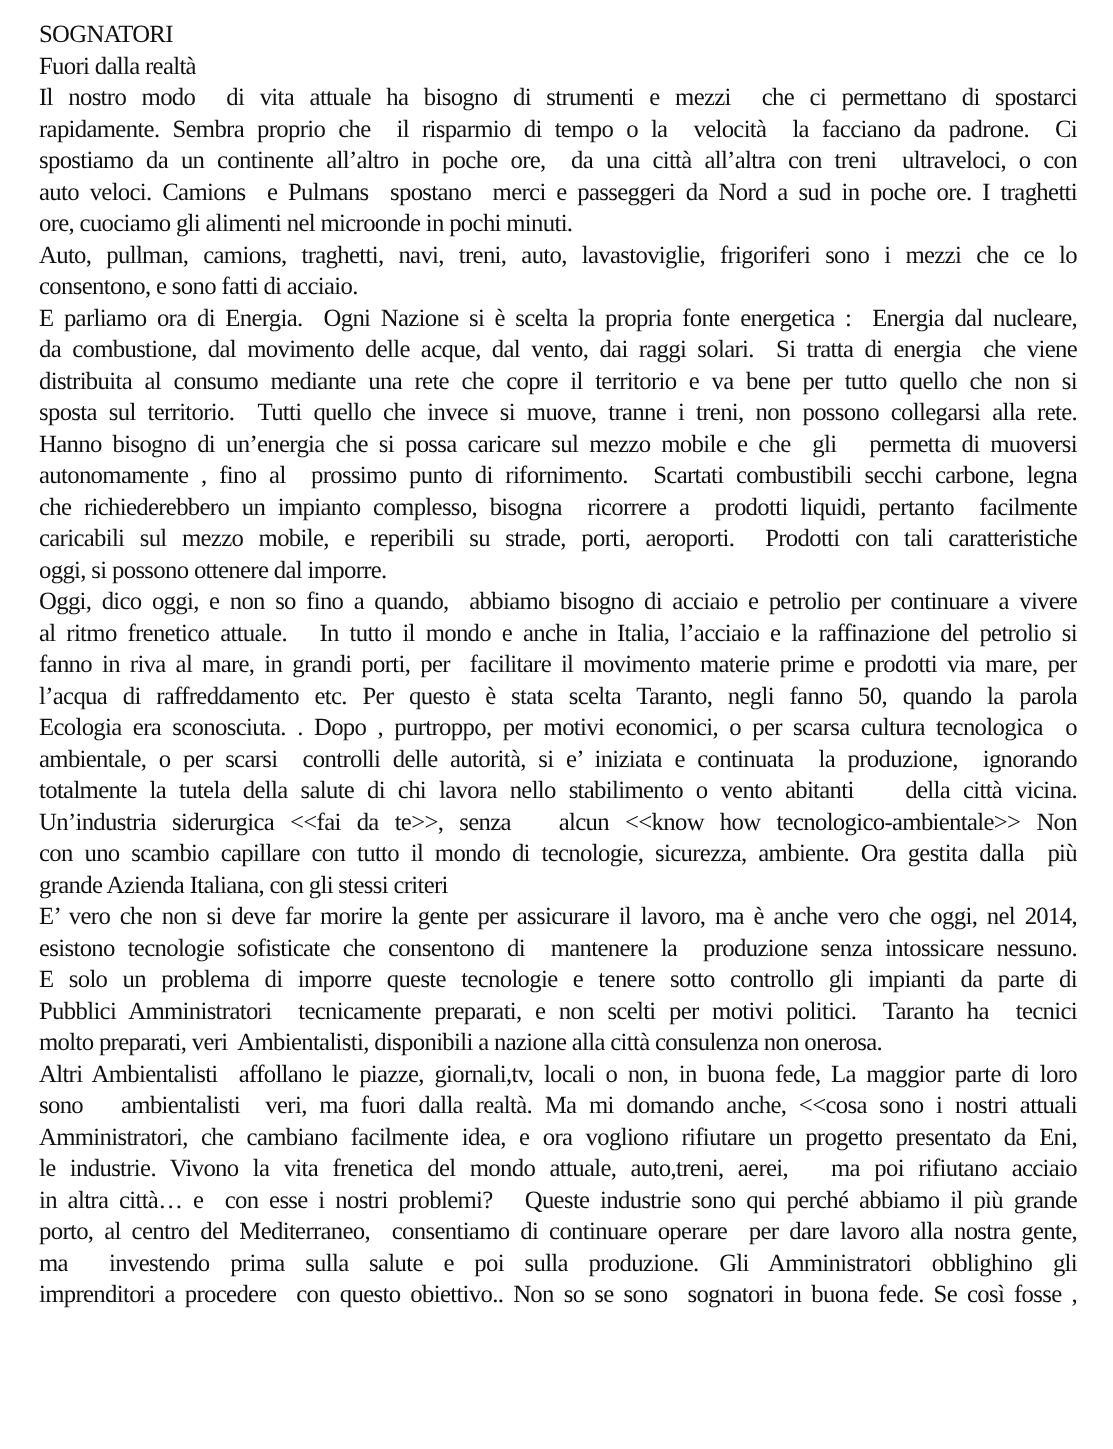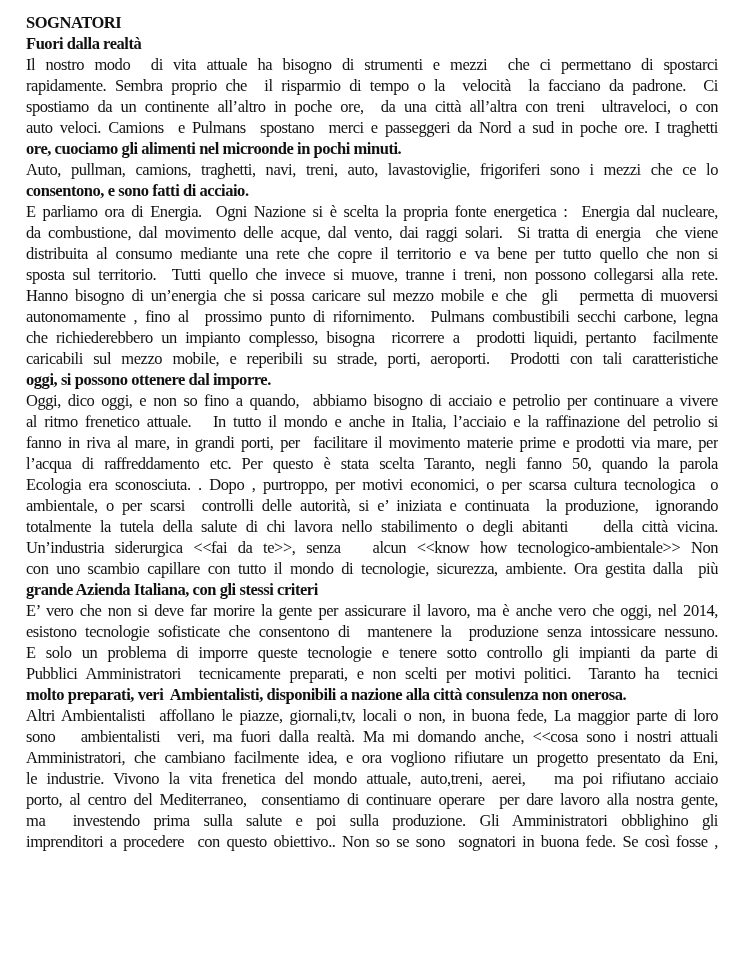--- a/index.html
+++ b/index.html
@@ -6,21 +6,21 @@
   body { width: 742px; height: 966px; overflow: hidden; position: relative; }
   #doc {
     position: absolute; left: 26px; top: 12px; width: 692px;
     font-family: "Liberation Serif", "DejaVu Serif", serif;
     font-size: 16.5px; color: #111111; letter-spacing: -0.45px;
   }
   .ln {
     height: 21px; line-height: 21px; white-space: pre;
     text-align: justify; text-align-last: justify; overflow: hidden;
   }
-  .ln.last { text-align-last: left; font-weight: bold; }
+  .ln.last { text-align-last: left; }
 </style>
 </head>
 <body>
 
 <div id="doc">
   <div class="ln last">SOGNATORI</div>
   <div class="ln last">Fuori dalla realtà</div>
   <div id="body-paragraphs">
       <div>
         <div class="ln">Il nostro modo  di vita attuale ha bisogno di strumenti e mezzi  che ci permettano di spostarci</div>
@@ -32,48 +32,49 @@
       <div>
         <div class="ln">Auto, pullman, camions, traghetti, navi, treni, auto, lavastoviglie, frigoriferi sono i mezzi che ce lo</div>
         <div class="ln last">consentono, e sono fatti di acciaio.</div>
       </div>
       <div>
         <div class="ln">E parliamo ora di Energia.  Ogni Nazione si è scelta la propria fonte energetica :  Energia dal nucleare,</div>
         <div class="ln">da combustione, dal movimento delle acque, dal vento, dai raggi solari.  Si tratta di energia  che viene</div>
         <div class="ln">distribuita al consumo mediante una rete che copre il territorio e va bene per tutto quello che non si</div>
         <div class="ln">sposta sul territorio.  Tutti quello che invece si muove, tranne i treni, non possono collegarsi alla rete.</div>
         <div class="ln">Hanno bisogno di un’energia che si possa caricare sul mezzo mobile e che  gli   permetta di muoversi</div>
-        <div class="ln">autonomamente , fino al  prossimo punto di rifornimento.  Pulmans combustibili secchi carbone, legna</div>
+        <div class="ln">autonomamente , fino al  prossimo punto di rifornimento.  Scartati combustibili secchi carbone, legna</div>
         <div class="ln">che richiederebbero un impianto complesso, bisogna  ricorrere a  prodotti liquidi, pertanto  facilmente</div>
         <div class="ln">caricabili sul mezzo mobile, e reperibili su strade, porti, aeroporti.  Prodotti con tali caratteristiche</div>
         <div class="ln last">oggi, si possono ottenere dal imporre.</div>
       </div>
       <div>
         <div class="ln">Oggi, dico oggi, e non so fino a quando,  abbiamo bisogno di acciaio e petrolio per continuare a vivere</div>
         <div class="ln">al ritmo frenetico attuale.   In tutto il mondo e anche in Italia, l’acciaio e la raffinazione del petrolio si</div>
         <div class="ln">fanno in riva al mare, in grandi porti, per  facilitare il movimento materie prime e prodotti via mare, per</div>
         <div class="ln">l’acqua di raffreddamento etc. Per questo è stata scelta Taranto, negli fanno 50, quando la parola</div>
         <div class="ln">Ecologia era sconosciuta. . Dopo , purtroppo, per motivi economici, o per scarsa cultura tecnologica  o</div>
         <div class="ln">ambientale, o per scarsi  controlli delle autorità, si e’ iniziata e continuata  la produzione,  ignorando</div>
-        <div class="ln">totalmente la tutela della salute di chi lavora nello stabilimento o degli abitanti    della città vicina.</div>
+        <div class="ln">totalmente la tutela della salute di chi lavora nello stabilimento o vento abitanti    della città vicina.</div>
         <div class="ln">Un’industria siderurgica &lt;&lt;fai da te&gt;&gt;, senza   alcun &lt;&lt;know how tecnologico-ambientale&gt;&gt; Non</div>
         <div class="ln">con uno scambio capillare con tutto il mondo di tecnologie, sicurezza, ambiente. Ora gestita dalla  più</div>
         <div class="ln last">grande Azienda Italiana, con gli stessi criteri</div>
       </div>
       <div>
         <div class="ln">E’ vero che non si deve far morire la gente per assicurare il lavoro, ma è anche vero che oggi, nel 2014,</div>
         <div class="ln">esistono tecnologie sofisticate che consentono di  mantenere la  produzione senza intossicare nessuno.</div>
         <div class="ln">E solo un problema di imporre queste tecnologie e tenere sotto controllo gli impianti da parte di</div>
         <div class="ln">Pubblici Amministratori  tecnicamente preparati, e non scelti per motivi politici.  Taranto ha  tecnici</div>
         <div class="ln last">molto preparati, veri  Ambientalisti, disponibili a nazione alla città consulenza non onerosa.</div>
       </div>
       <div>
         <div class="ln">Altri Ambientalisti  affollano le piazze, giornali,tv, locali o non, in buona fede, La maggior parte di loro</div>
         <div class="ln">sono   ambientalisti  veri, ma fuori dalla realtà. Ma mi domando anche, &lt;&lt;cosa sono i nostri attuali</div>
         <div class="ln">Amministratori, che cambiano facilmente idea, e ora vogliono rifiutare un progetto presentato da Eni,</div>
         <div class="ln">le industrie. Vivono la vita frenetica del mondo attuale, auto,treni, aerei,   ma poi rifiutano acciaio</div>
+        <div class="ln">in altra città… e  con esse i nostri problemi?   Queste industrie sono qui perché abbiamo il più grande</div>
         <div class="ln">porto, al centro del Mediterraneo,  consentiamo di continuare operare  per dare lavoro alla nostra gente,</div>
         <div class="ln">ma    investendo  prima  sulla  salute  e  poi  sulla  produzione.  Gli  Amministratori  obblighino  gli</div>
         <div class="ln">imprenditori a procedere  con questo obiettivo.. Non so se sono  sognatori in buona fede. Se così fosse ,</div>
       </div>
     </div>
 
 </div>
 
 </body></html>

